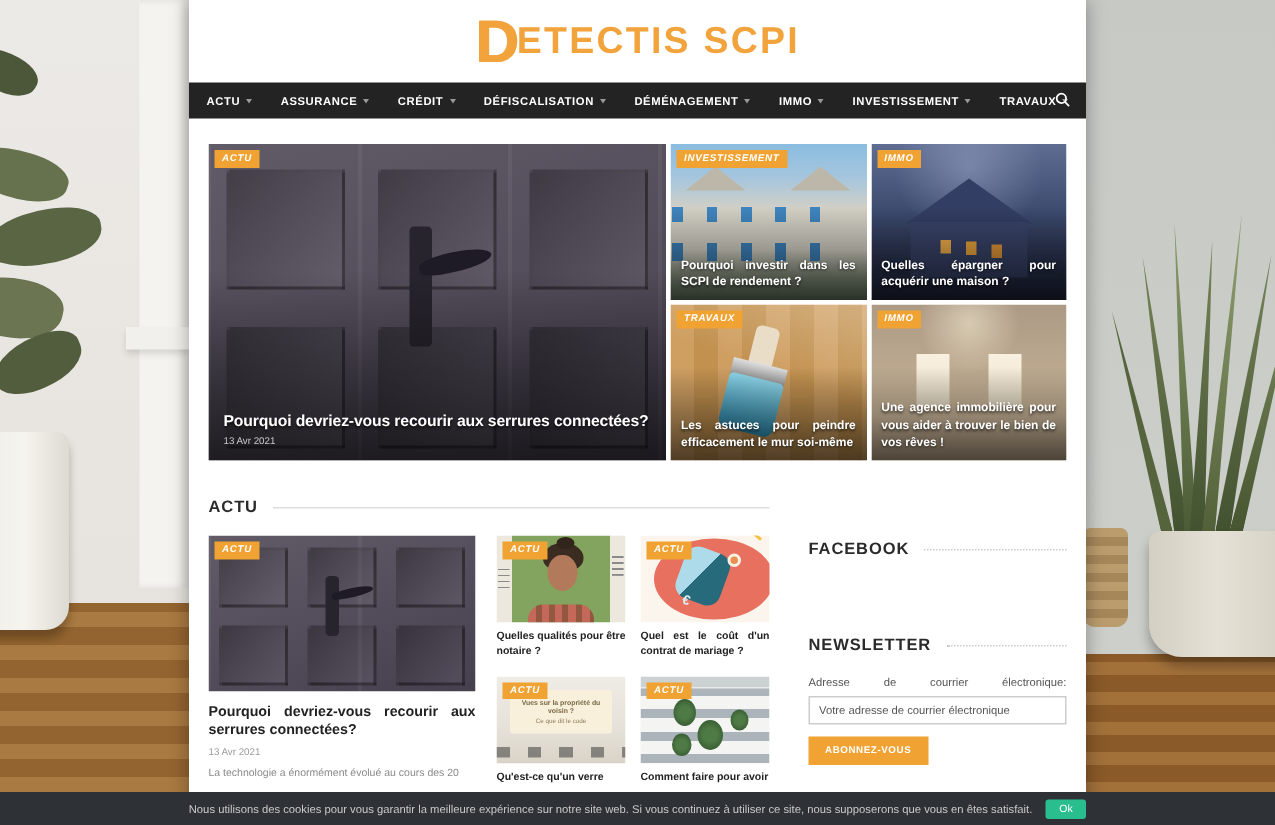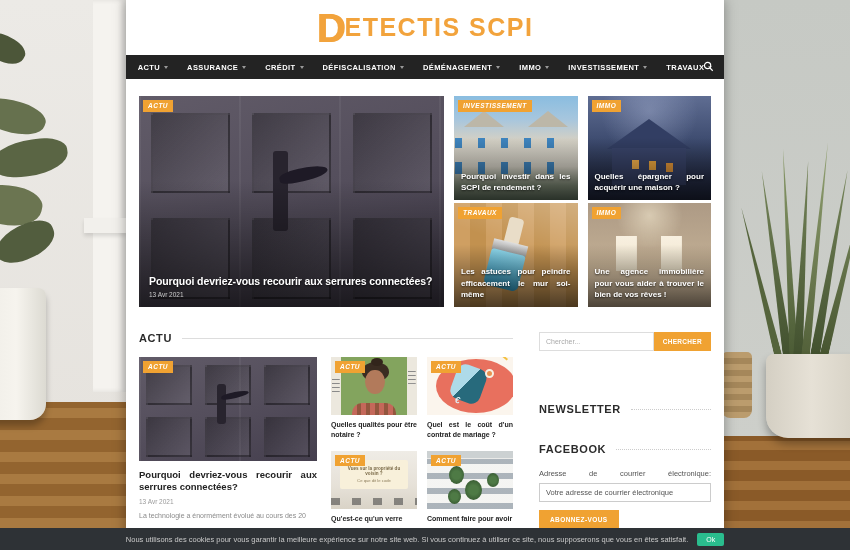--- a/index.html
+++ b/index.html
@@ -44,21 +44,21 @@
 
   .main-nav { position:relative; height:24px; background:#232323; display:flex; align-items:center; justify-content:center; gap:19px; }
   .nav-item { display:flex; align-items:center; color:#fff; font-size:7.5px; font-weight:bold; letter-spacing:.4px; text-decoration:none; cursor:pointer; }
   .caret { width:0; height:0; border-left:2.5px solid transparent; border-right:2.5px solid transparent; border-top:3px solid #999; margin-left:4px; }
   .nav-search { position:absolute; right:10px; top:6px; cursor:pointer; line-height:0; }
 
   
   .hero { margin:17px 13px 0; display:flex; gap:3px; height:211px; }
   .hero-featured { position:relative; width:305px; overflow:hidden; cursor:pointer; }
   .hero-grid { flex:1; display:grid; grid-template-columns:1fr 1fr; grid-template-rows:1fr 1fr; gap:3px; }
-  .hero-card { position:relative; overflow:hidden; cursor:pointer;margin-left:7px; }
+  .hero-card { position:relative; overflow:hidden; cursor:pointer; }
   .img { position:absolute; inset:0; }
   .shade { position:absolute; inset:0; background:linear-gradient(180deg,transparent 40%,rgba(0,0,0,.62)); }
   .badge { position:absolute; top:4px; left:4px; background:#f0a232; color:#fff; font-size:6.5px; font-weight:bold; font-style:italic; padding:2px 5px 2.5px; letter-spacing:.5px; z-index:3; }
   .hf-cap { position:absolute; left:0; right:0; bottom:0; padding:9px 10px; z-index:2; }
   .hf-title { color:#fff; font-size:10.5px; font-weight:bold; letter-spacing:-.1px; text-shadow:0 1px 2px rgba(0,0,0,.7); }
   .hf-date { color:#c9c9c9; font-size:6.5px; margin-top:4px; }
   .hc-title { position:absolute; left:0; right:0; bottom:0; padding:6px 7px; z-index:2; color:#fff; font-size:8px; font-weight:bold; text-align:justify; line-height:1.45; text-shadow:0 1px 2px rgba(0,0,0,.7); }
 
   
   .content { margin:25px 13px 0; display:flex; }
@@ -390,32 +390,28 @@
               </div>
               <span class="badge">ACTU</span>
             </div>
             <h4 class="mini-title">Comment faire pour avoir</h4>
           </article>
         </div>
       </div>
     </div>
 
     <aside class="sidebar">
-      <form class="search-form">
-        <input class="search-input" type="text" placeholder="Chercher..." style="">
-        <button type="button" class="btn search-btn">CHERCHER</button>
-      </form>
+
+      <div class="widget-head fb">
+        <span class="widget-title">FACEBOOK</span>
+        <span class="widget-line"></span>
+      </div>
 
       <div class="widget-head nl">
         <span class="widget-title">NEWSLETTER</span>
-        <span class="widget-line"></span>
-      </div>
-
-      <div class="widget-head fb">
-        <span class="widget-title">FACEBOOK</span>
         <span class="widget-line"></span>
       </div>
       <div class="nl-label">Adresse de courrier électronique:</div>
       <input class="nl-input" type="text" placeholder="Votre adresse de courrier électronique" style="">
       <button type="button" class="btn nl-btn">ABONNEZ-VOUS</button>
     </aside>
   </div>
 </div>
 
 <div class="cookie">

